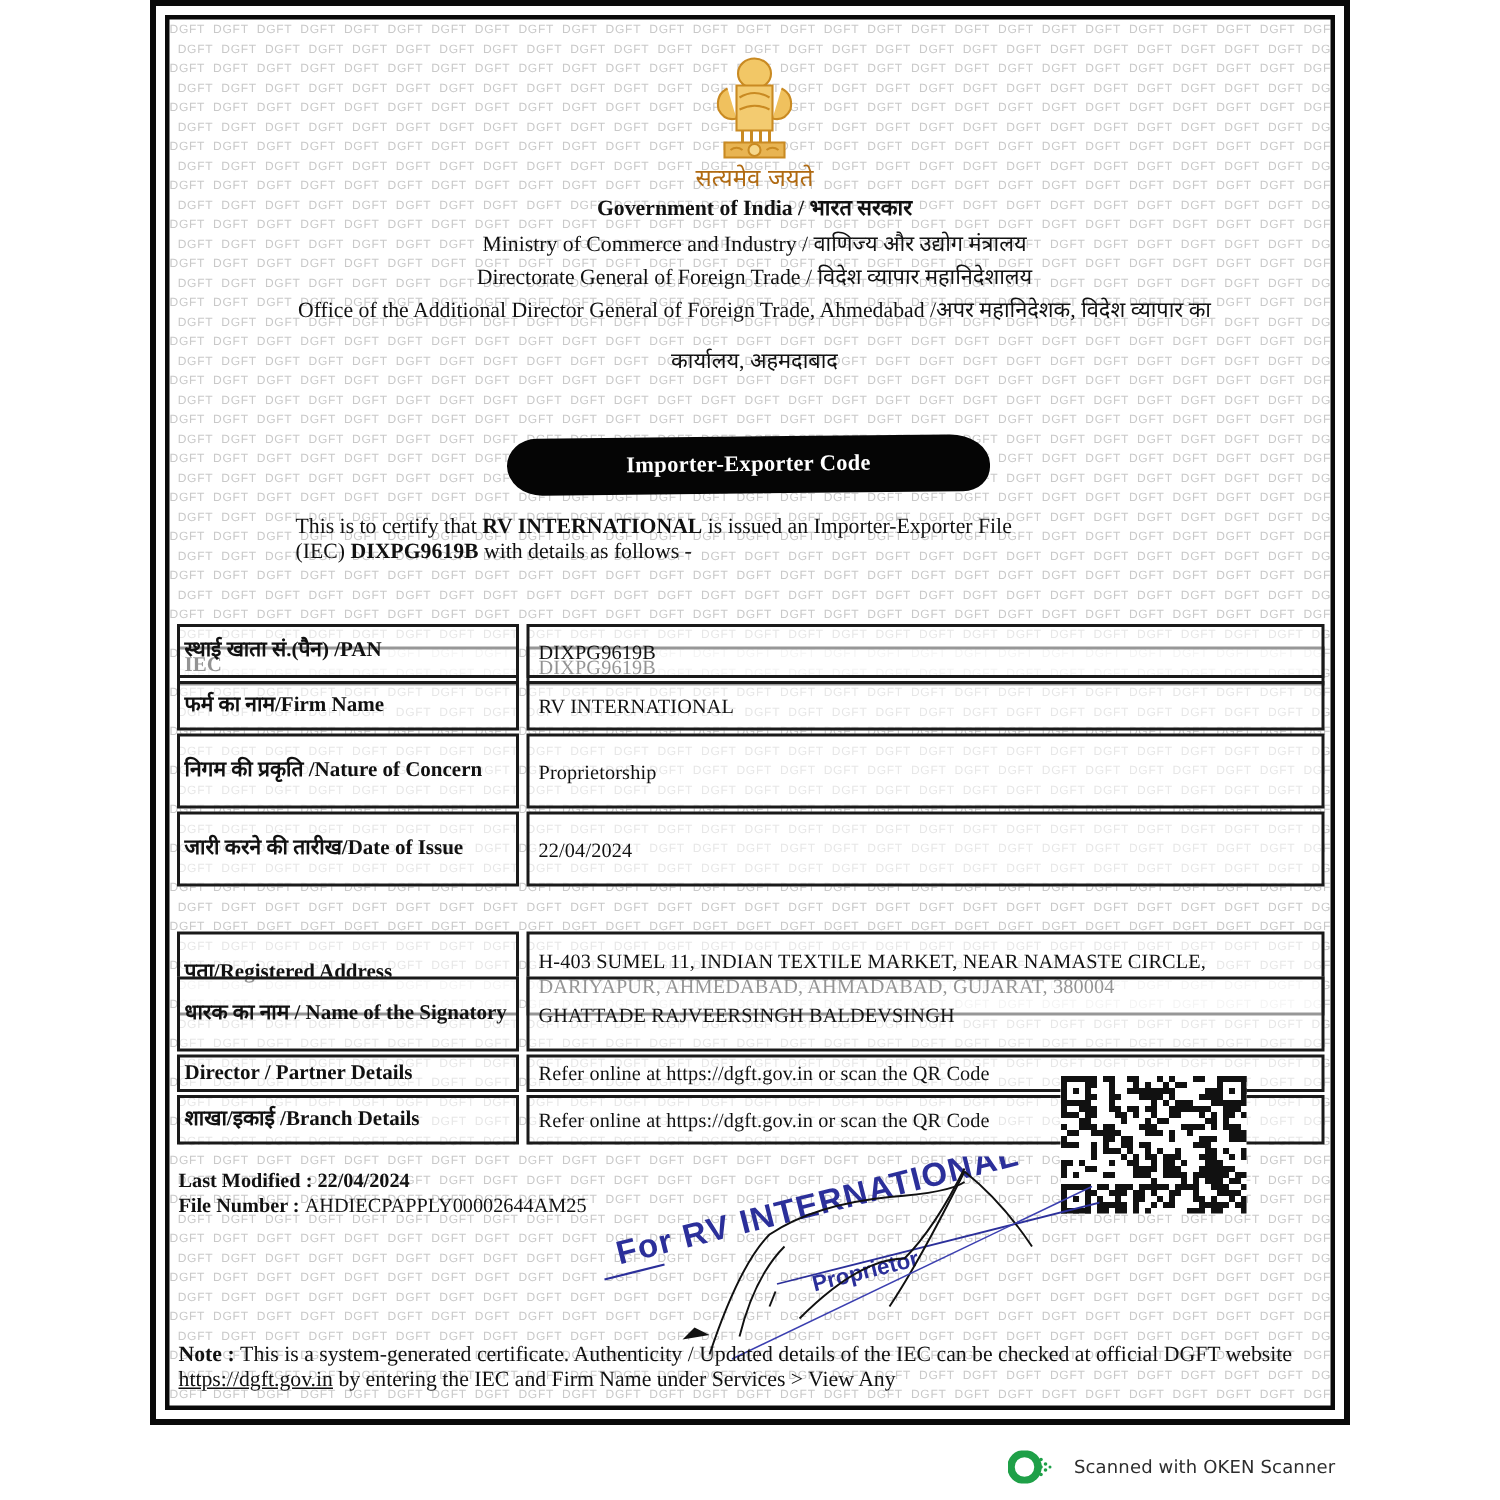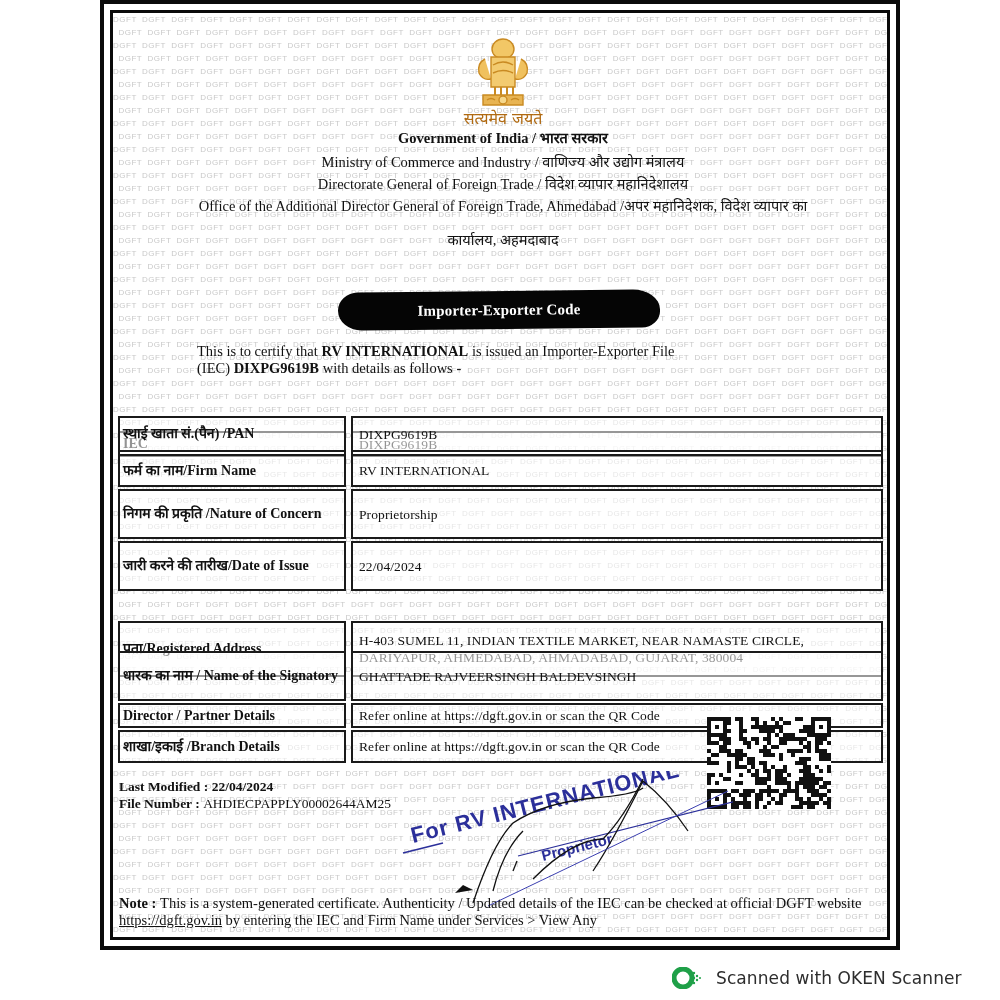--- a/index.html
+++ b/index.html
@@ -79,21 +79,21 @@
     .note {
       position: absolute; left: 6px; top: 882px; width: 770px;
       font-size: 14.5px; line-height: 17px;
     }
     .note b { font-weight: bold; }
     .note a { color: #111; text-decoration: underline; }
 
     .scanner-badge {
       position: absolute; left: 672px; top: 964px; height: 28px;
       display: flex; align-items: center; gap: 12px;
-      font-family: "DejaVu Sans", sans-serif; font-size: 17px; color: #2d2d2d; letter-spacing: 0.1px;
+      font-family: "DejaVu Sans", sans-serif; font-size: 12px; color: #2d2d2d; letter-spacing: 0.1px;
     }
     .scanner-logo { width: 32px; height: 22px; }
   </style>
 </head>
 <body>
 
 <div class="cert-outer"></div>
 <div class="cert-inner">
   <div class="watermark" id="watermark">DGFT  DGFT  DGFT  DGFT  DGFT  DGFT  DGFT  DGFT  DGFT  DGFT  DGFT  DGFT  DGFT  DGFT  DGFT  DGFT  DGFT  DGFT  DGFT  DGFT  DGFT  DGFT  DGFT  DGFT  DGFT  DGFT  DGFT  DGFT  DGFT  DGFT  DGFT  DGFT  DGFT  DGFT  DGFT  DGFT  DGFT  DGFT  DGFT  DGFT  
   DGFT  DGFT  DGFT  DGFT  DGFT  DGFT  DGFT  DGFT  DGFT  DGFT  DGFT  DGFT  DGFT  DGFT  DGFT  DGFT  DGFT  DGFT  DGFT  DGFT  DGFT  DGFT  DGFT  DGFT  DGFT  DGFT  DGFT  DGFT  DGFT  DGFT  DGFT  DGFT  DGFT  DGFT  DGFT  DGFT  DGFT  DGFT  DGFT  DGFT  

